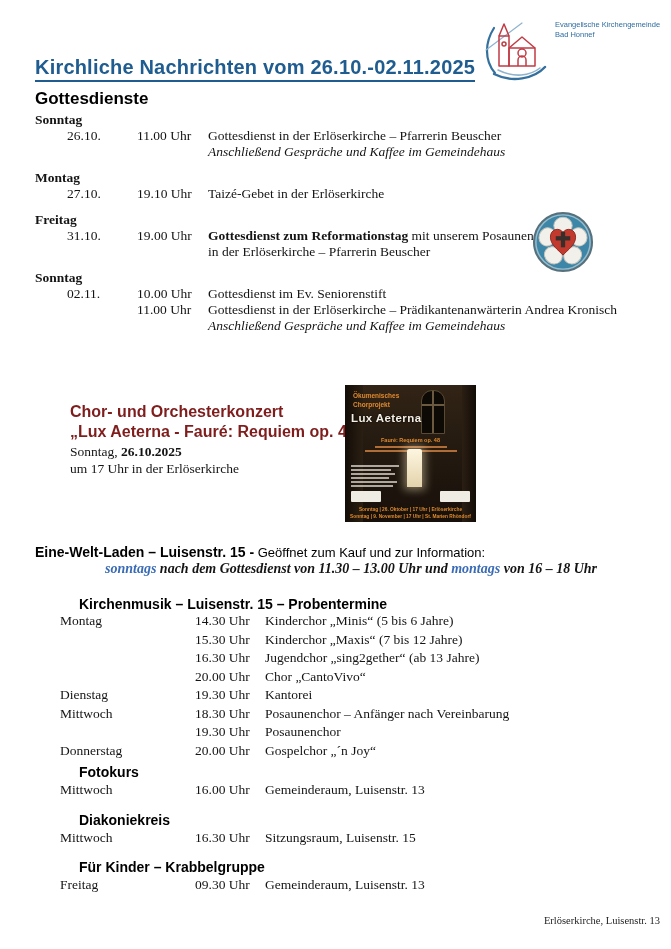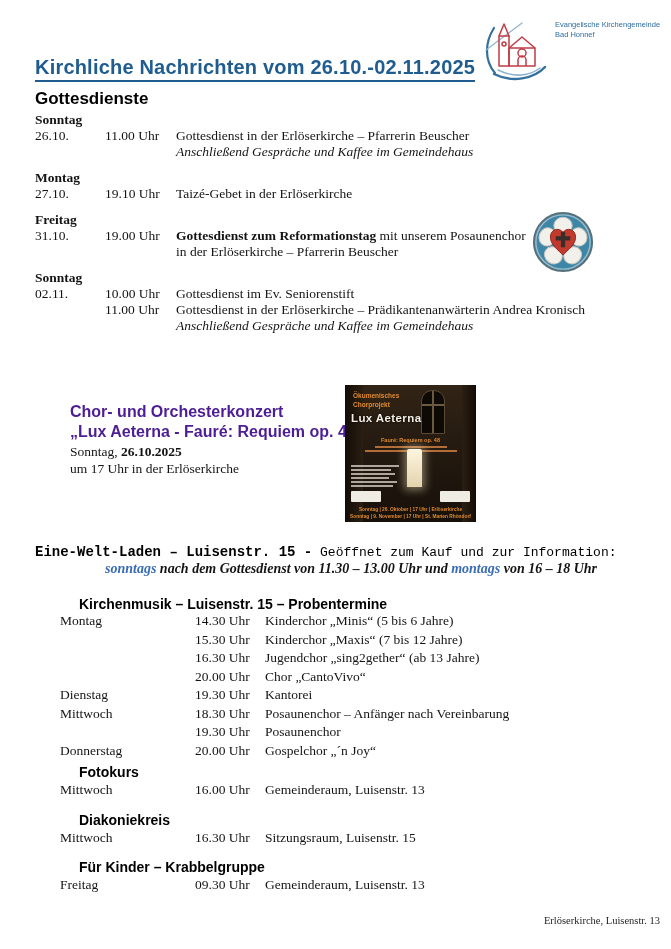--- a/index.html
+++ b/index.html
@@ -18,30 +18,30 @@
     letter-spacing:0.2px; white-space:nowrap;
   }
   .logo { position:absolute; left:482px; top:20px; display:flex; align-items:flex-start; }
   .logo-text { font-family:"Liberation Sans", sans-serif; font-size:7.5px; line-height:9.5px; color:#2E6DA0; margin-left:3px; white-space:nowrap; }
 
   
   .gd-heading { position:absolute; left:35px; top:89px; font-family:"Liberation Sans",sans-serif; font-weight:bold; font-size:17px; color:#000; }
   .services { position:absolute; left:35px; top:112px; width:620px; font-size:13.5px; line-height:16px; }
   .entry { margin-bottom:10px; }
   .day { font-weight:bold; }
-  .srow { display:flex; white-space:nowrap; }
+  .srow { display:flex; white-space:nowrap;margin-left:32px; }
   .c-date { width:70px; flex:0 0 70px; }
   .c-time { width:71px; flex:0 0 71px; }
   .c-text { flex:1; }
 
   .luther-rose { position:absolute; left:532px; top:211px; width:62px; height:62px; }
 
   
   .concert { position:absolute; left:70px; top:402px; white-space:nowrap; }
-  .concert-orange { font-family:"Liberation Sans",sans-serif; font-weight:bold; font-size:16px; line-height:19.5px; color:#4c1d95; }
+  .concert-orange { font-family:"Liberation Sans",sans-serif; font-weight:bold; font-size:16px; line-height:19.5px; color:#7f1d1d; }
   .concert-serif { font-size:13.5px; line-height:16.5px; margin-top:3px; }
 
   
   .poster { position:absolute; left:345px; top:385px; width:131px; height:137px;
     background:linear-gradient(180deg,#322416 0%, #241a10 45%, #17100a 100%); overflow:hidden; }
   .poster .colL { position:absolute; left:0; top:0; width:18px; height:137px; background:linear-gradient(90deg,#120c07,#2b1f13); }
   .poster .colR { position:absolute; right:0; top:0; width:14px; height:137px; background:linear-gradient(270deg,#120c07,#2b1f13); }
   .poster-top { position:absolute; left:8px; top:6px; font-family:"Liberation Sans",sans-serif; font-weight:bold; font-size:6.5px; line-height:9px; color:#E08A2E; }
   .poster-window { position:absolute; left:76px; top:5px; width:22px; height:42px;
     background:#0d0905; border:1px solid #5a4a33; border-radius:11px 11px 0 0;
@@ -56,21 +56,21 @@
   .poster-credits div { height:1.5px; background:rgba(235,230,220,0.7); }
   .poster-door { position:absolute; left:62px; top:64px; width:15px; height:38px;
     background:linear-gradient(180deg,#fdf6e0,#e4d3ac); border-radius:2px 2px 0 0;
     box-shadow:0 0 8px 3px rgba(250,235,190,0.45); }
   .poster-logos { position:absolute; left:6px; top:106px; width:119px; display:flex; justify-content:space-between; }
   .poster-logos div { width:30px; height:11px; background:#efece4; border-radius:1px; }
   .poster-bottom { position:absolute; left:0; bottom:2px; width:131px; text-align:center;
     font-family:"Liberation Sans",sans-serif; font-weight:bold; font-size:4.8px; line-height:6.5px; color:#E08A2E; }
 
   
-  .welt-heading { position:absolute; left:35px; top:544px; font-size:13px; font-family:Liberation Mono, monospace; white-space:nowrap; color:#000; }
+  .welt-heading { position:absolute; left:35px; top:544px; font-size:13px; font-family:Liberation Sans, sans-serif; white-space:nowrap; color:#000; }
   .welt-heading .lead { font-weight:bold; font-size:14px; }
   .welt-line { position:absolute; left:105px; top:561px; font-size:14px; font-weight:bold; font-style:italic; white-space:nowrap; }
   .blue { color:#3A6BB5; }
 
   
   .sec-heading { position:absolute; font-family:"Liberation Sans",sans-serif; font-weight:bold; font-size:14px; color:#000; white-space:nowrap;padding-left:44px; }
   .rows { position:absolute; left:60px; font-size:13.5px; line-height:18.5px; width:580px; }
   .krow { display:flex; white-space:nowrap; }
   .k-day { width:135px; flex:0 0 135px; }
   .k-time { width:70px; flex:0 0 70px; }

